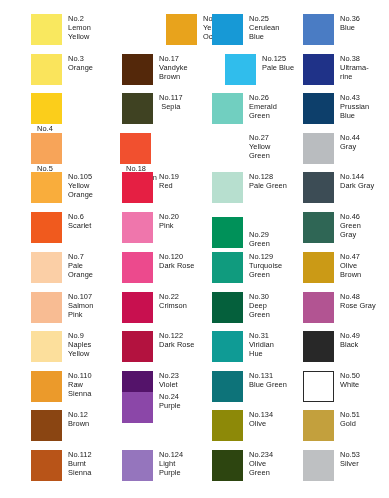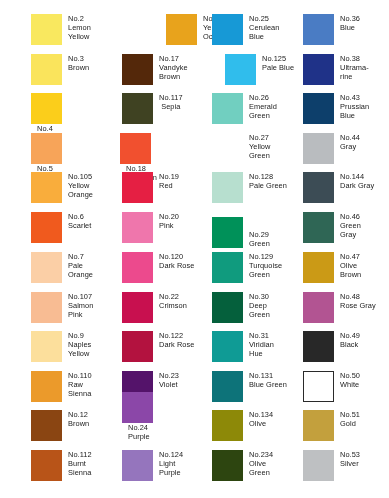--- a/index.html
+++ b/index.html
@@ -52,21 +52,21 @@
 <div id="swatch-chart" style="background: rgb(255, 255, 255);">
     <div class="swatch-cell" style="left: 31px; top: 14px;">
       <div class="swatch-chip" title="No.2 Lemon Yellow" style="background: rgb(249, 232, 95);"></div>
       <div class="swatch-label">No.2
 Lemon
 Yellow</div>
     </div>
     <div class="swatch-cell" style="left: 31px; top: 54px;">
       <div class="swatch-chip" title="No.3 Yellow" style="background: rgb(250, 228, 92);"></div>
       <div class="swatch-label">No.3
-Brown</div>
+Orange</div>
     </div>
     <div class="swatch-cell" style="left: 31px; top: 93px; flex-direction: column;">
       <div class="swatch-chip" title="No.4 Deep Yellow" style="background: rgb(251, 206, 27);"></div>
       <div class="swatch-label">No.4
 Deep
 Yellow</div>
     </div>
     <div class="swatch-cell" style="left: 31px; top: 133px; flex-direction: column;">
       <div class="swatch-chip" title="No.5 Orange" style="background: rgb(247, 164, 89);"></div>
       <div class="swatch-label">No.5
@@ -164,21 +164,21 @@
     <div class="swatch-cell" style="left: 122px; top: 331px;">
       <div class="swatch-chip" title="No.122 Dark Rose" style="background: rgb(179, 18, 63);"></div>
       <div class="swatch-label">No.122
 Dark Rose</div>
     </div>
     <div class="swatch-cell" style="left: 122px; top: 371px;">
       <div class="swatch-chip" title="No.23 Violet" style="background: rgb(84, 19, 106);"></div>
       <div class="swatch-label">No.23
 Violet</div>
     </div>
-    <div class="swatch-cell" style="left: 122px; top: 392px; flex-direction: column;">
+    <div class="swatch-cell" style="left: 122px; top: 392px;">
       <div class="swatch-chip" title="No.24 Purple" style="background: rgb(139, 71, 168);"></div>
       <div class="swatch-label">No.24
 Purple</div>
     </div>
     <div class="swatch-cell" style="left: 122px; top: 450px;">
       <div class="swatch-chip" title="No.124 Light Purple" style="background: rgb(149, 117, 189);"></div>
       <div class="swatch-label">No.124
 Light
 Purple</div>
     </div>

